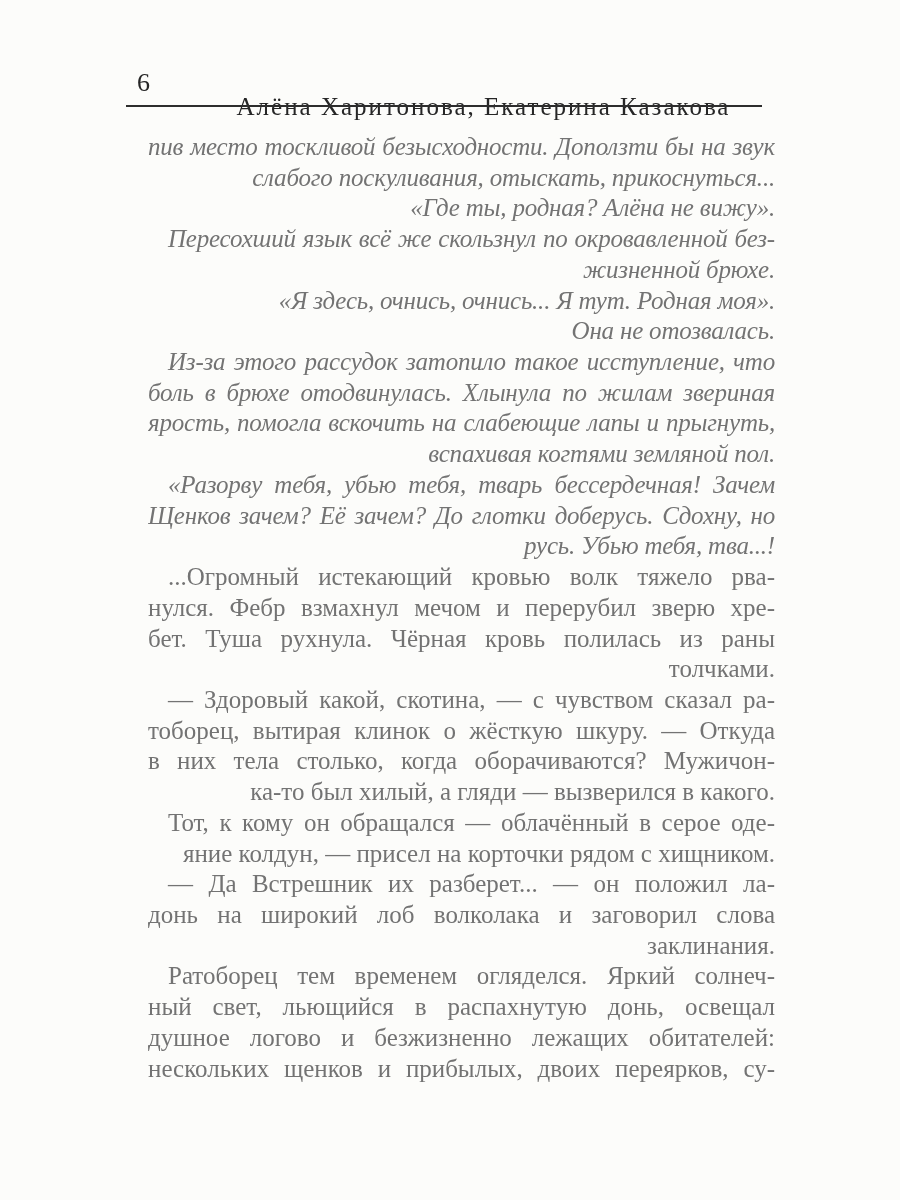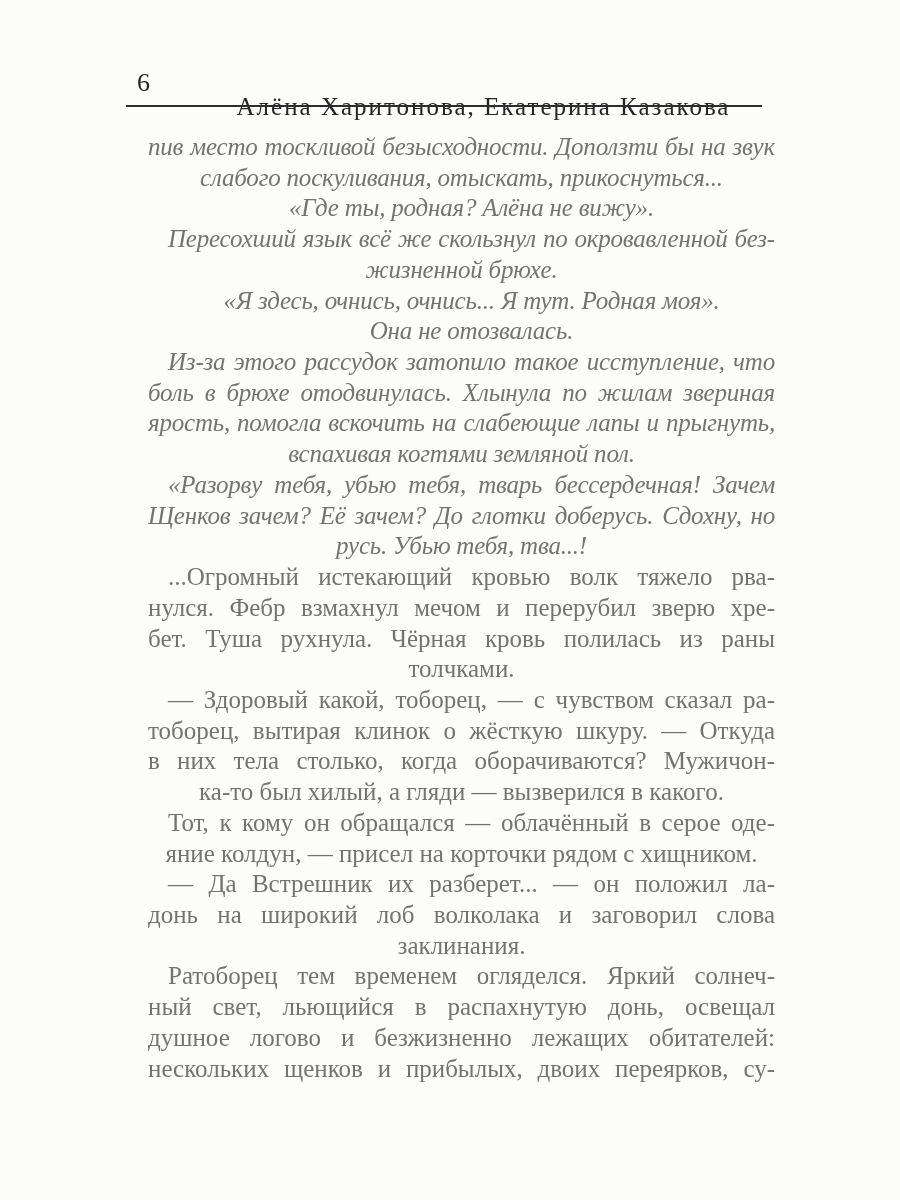--- a/index.html
+++ b/index.html
@@ -55,21 +55,21 @@
     left: 148px;
     top: 132px;
     width: 627px;
     color: #737373;
   }
   .line {
     height: 30.72px;
     line-height: 30.72px;
     font-size: 25px;
     overflow: hidden;
-    text-align: center;
+    text-align: right;
   }
   .line.j {
     text-align: justify;
     text-align-last: justify;
   }
   .line.ind {
     text-indent: 20px;
   }
   .line.i {
     font-style: italic;
@@ -95,21 +95,21 @@
       <div class="line i j">боль в брюхе отодвинулась. Хлынула по жилам звериная</div>
       <div class="line i j">ярость, помогла вскочить на слабеющие лапы и прыгнуть,</div>
       <div class="line i">вспахивая когтями земляной пол.</div>
       <div class="line i j ind">«Разорву тебя, убью тебя, тварь бессердечная! Зачем их?</div>
       <div class="line i j">Щенков зачем? Её зачем? До глотки доберусь. Сдохну, но добе-</div>
       <div class="line i">русь. Убью тебя, тва...!</div>
       <div class="line j ind">...Огромный истекающий кровью волк тяжело рва-</div>
       <div class="line j">нулся. Фебр взмахнул мечом и перерубил зверю хре-</div>
       <div class="line j">бет. Туша рухнула. Чёрная кровь полилась из раны</div>
       <div class="line">толчками.</div>
-      <div class="line j ind">— Здоровый какой, тоборец, — с чувством сказал ра-</div>
+      <div class="line j ind">— Здоровый какой, скотина, — с чувством сказал ра-</div>
       <div class="line j">тоборец, вытирая клинок о жёсткую шкуру. — Откуда</div>
       <div class="line j">в них тела столько, когда оборачиваются? Мужичон-</div>
       <div class="line">ка-то был хилый, а гляди — вызверился в какого.</div>
       <div class="line j ind">Тот, к кому он обращался — облачённый в серое оде-</div>
       <div class="line">яние колдун, — присел на корточки рядом с хищником.</div>
       <div class="line j ind">— Да Встрешник их разберет... — он положил ла-</div>
       <div class="line j">донь на широкий лоб волколака и заговорил слова</div>
       <div class="line">заклинания.</div>
       <div class="line j ind">Ратоборец тем временем огляделся. Яркий солнеч-</div>
       <div class="line j">ный свет, льющийся в распахнутую донь, освещал</div>

